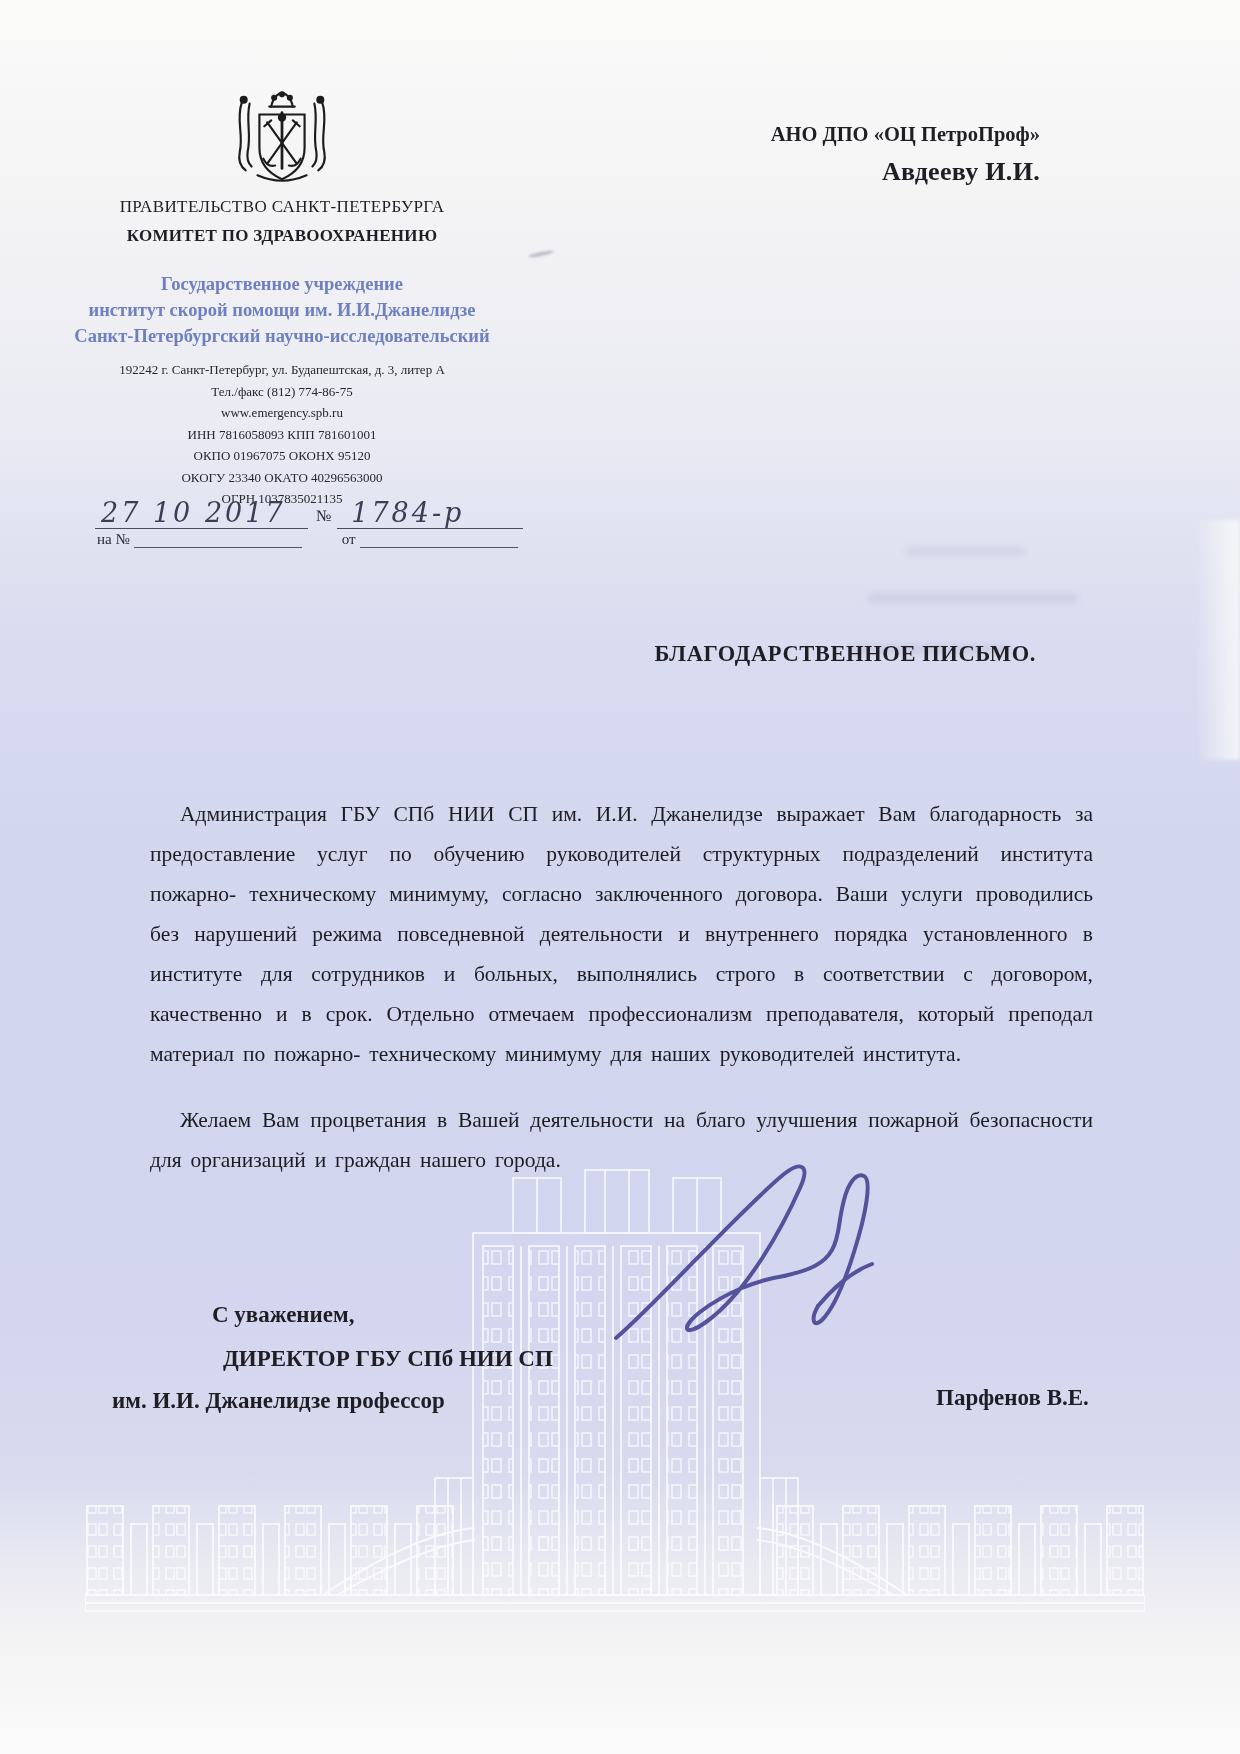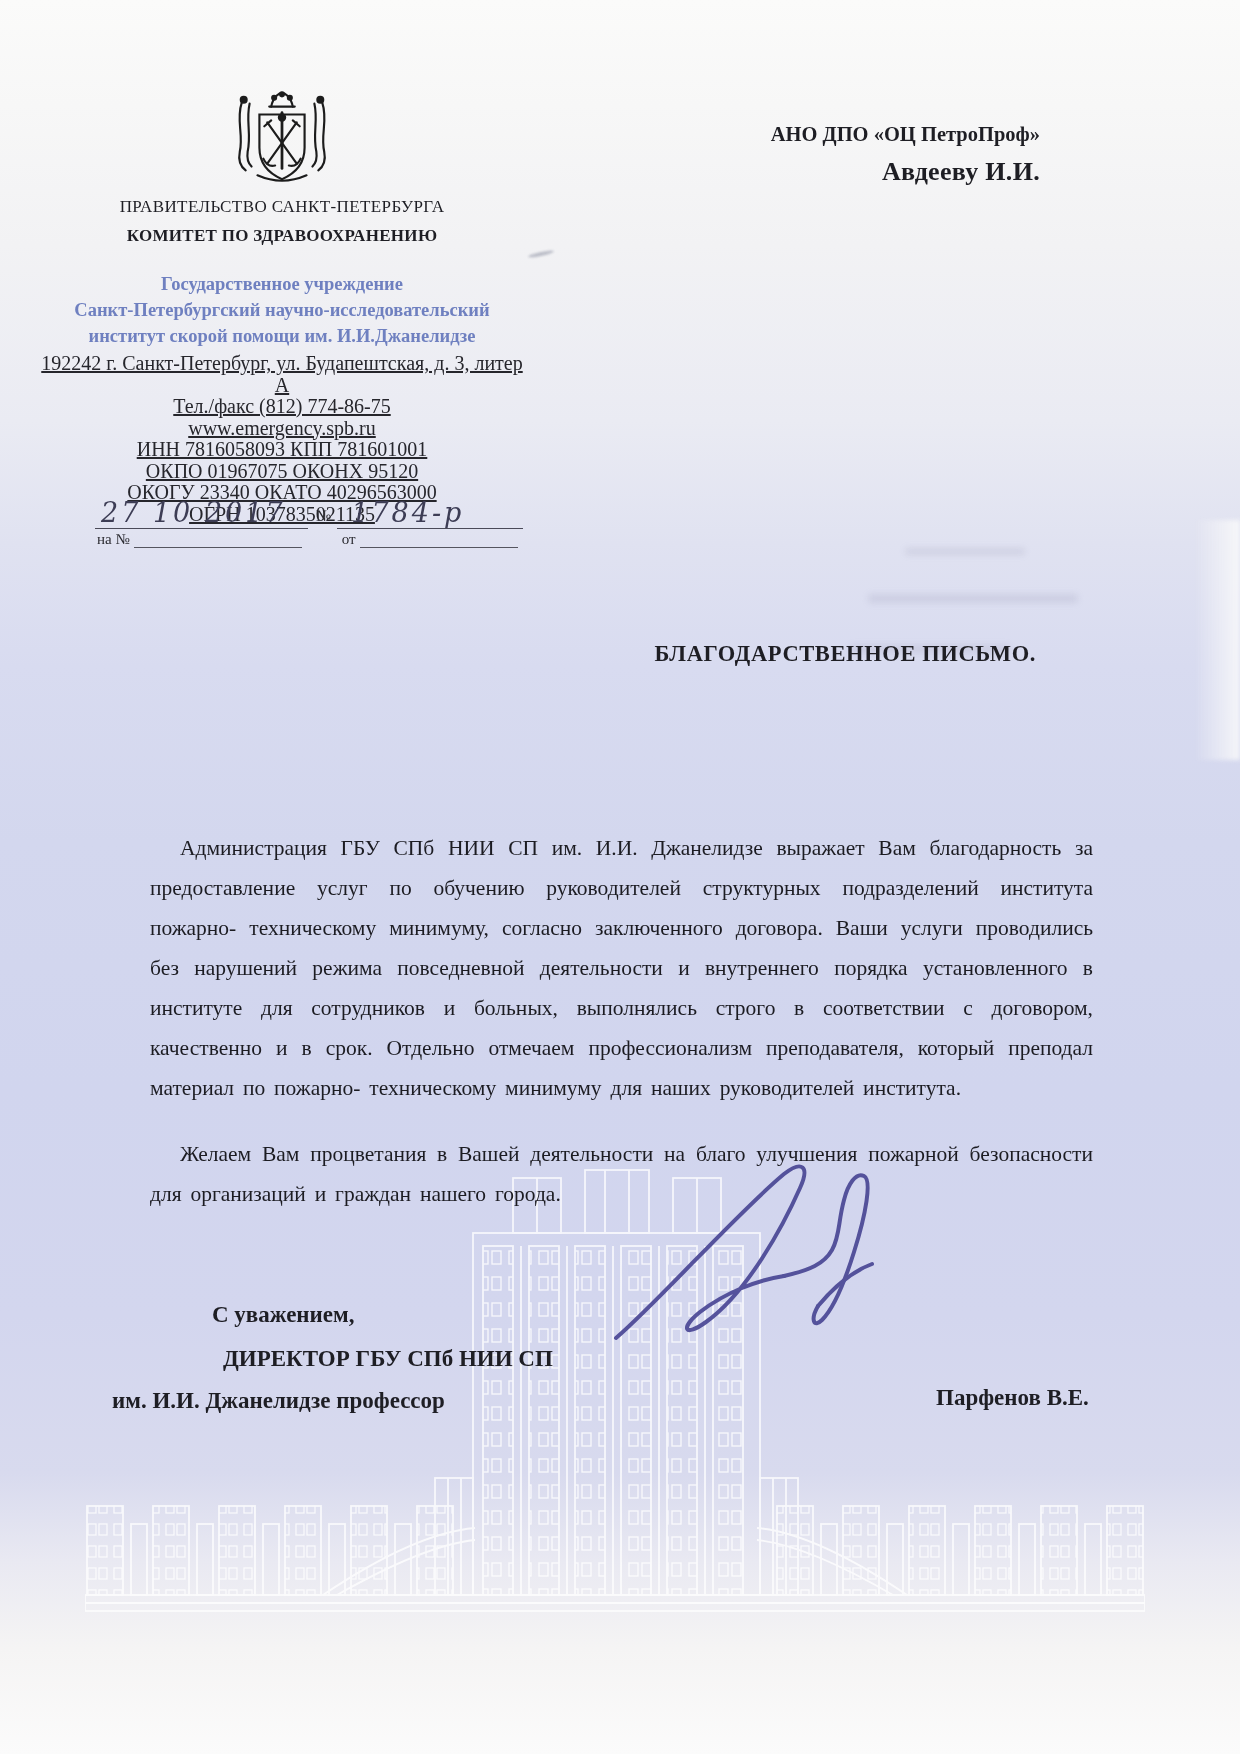--- a/index.html
+++ b/index.html
@@ -14,21 +14,21 @@
       #fbfbfa 0%, #f7f7f7 6%, #f2f2f4 14%, #eaebf3 24%,
       #e0e2f1 31%, #d8dbf0 38%, #d3d7ee 48%, #d1d5ee 62%,
       #d3d6ee 75%, #d8daee 84%, #e9e9f2 89%, #f5f4f4 94%, #fbfbfb 100%);
   }
   
   .lh{position:absolute;left:32px;top:90px;width:500px;text-align:center;z-index:2;}
   .lh .emblem{display:block;margin:0 auto;}
   .lh .gov{margin-top:7px;font-size:17px;letter-spacing:.4px;}
   .lh .committee{margin-top:9px;font-size:17px;font-weight:bold;letter-spacing:.3px;}
   .lh .blue{margin-top:25px;font-size:18.5px;font-weight:bold;line-height:26px;color:#6f80c0;}
-  .lh .addr{margin-top:4px;font-size:20px;line-height:21.5px;color:#26262c;text-decoration:underline;}
+  .lh .addr{margin-top:10px;font-size:13px;line-height:21.5px;color:#26262c;}
   
   .ref{position:absolute;left:95px;top:497px;width:440px;z-index:3;}
   .ref .hwrow{display:flex;align-items:flex-end;font-size:15px;}
   .hw{font-style:italic;color:#3d3d55;font-size:27px;letter-spacing:3px;
       font-family:"DejaVu Serif",serif;transform:rotate(-1.5deg);}
   .u1{display:inline-block;width:205px;border-bottom:1.4px solid #4a4a58;text-align:left;padding:0 2px 0 6px;}
   .u2{display:inline-block;width:170px;border-bottom:1.4px solid #4a4a58;text-align:left;padding:0 2px 0 14px;}
   .nosign{font-size:16px;padding:0 6px 4px 8px;color:#2a2a30;}
   .ref .subrow{display:flex;align-items:flex-end;font-size:15px;margin-top:2px;color:#2a2a30;}
   .u3{display:inline-block;width:168px;border-bottom:1.2px solid #55555f;height:14px;}
@@ -37,21 +37,21 @@
   .subrow .lbl2{padding:0 4px 0 40px;}
   
   .rcpt{position:absolute;left:640px;top:106px;width:400px;text-align:right;z-index:2;}
   .rcpt .pos{font-size:20.5px;font-weight:bold;}
   .rcpt .org{font-size:20.5px;font-weight:bold;margin-top:17px;}
   .rcpt .nm{font-size:26px;font-weight:bold;margin-top:11px;letter-spacing:.3px;}
   
   .title{position:absolute;left:6px;top:641px;width:1030px;text-align:right;
          font-size:22.5px;font-weight:bold;letter-spacing:.6px;z-index:2;}
   
-  .bodytxt{position:absolute;left:150px;top:828px;width:943px;z-index:2;}
+  .bodytxt{position:absolute;left:150px;top:794px;width:943px;z-index:2;}
   .bodytxt p{margin:0;font-size:21.5px;line-height:40px;text-align:justify;
              text-indent:30px;word-spacing:3.5px;color:#1c1c22;}
   .bodytxt p + p{margin-top:26px;}
   
   .sal  {position:absolute;left:212px;top:1286px;font-size:23px;font-weight:bold;z-index:2;margin-top:16px;}
   .pos1 {position:absolute;left:223px;top:1346px;font-size:23px;font-weight:bold;z-index:2;}
   .pos2 {position:absolute;left:112px;top:1388px;font-size:23px;font-weight:bold;z-index:2;}
   .signame{position:absolute;left:936px;top:1385px;font-size:23px;font-weight:bold;z-index:2;}
   .autograph{position:absolute;left:588px;top:1152px;z-index:3;}
   
@@ -176,22 +176,22 @@
         <path d="M74,69 Q70,78 62,76"></path>
         <line x1="55" y1="22" x2="55" y2="79" stroke-width="2.8"></line>
         <circle cx="55" cy="27" r="3.2" fill="#1c1c1c"></circle>
         <path d="M30,86 Q55,97 80,86"></path>
       </g>
     </svg>
     <div class="gov">ПРАВИТЕЛЬСТВО САНКТ-ПЕТЕРБУРГА</div>
     <div class="committee">КОМИТЕТ ПО ЗДРАВООХРАНЕНИЮ</div>
     <div class="blue">
       <div>Государственное учреждение</div>
+      <div>институт скорой помощи им. И.И.Джанелидзе</div>
       <div>Санкт-Петербургский научно-исследовательский</div>
-      <div>институт скорой помощи им. И.И.Джанелидзе</div>
     </div>
     <div class="addr">
       <div>192242 г. Санкт-Петербург, ул. Будапештская, д. 3, литер А</div>
       <div>Тел./факс (812) 774-86-75</div>
       <div>www.emergency.spb.ru</div>
       <div>ИНН 7816058093 КПП 781601001</div>
       <div>ОКПО 01967075 ОКОНХ 95120</div>
       <div>ОКОГУ 23340 ОКАТО 40296563000</div>
       <div>ОГРН 1037835021135</div>
     </div>

